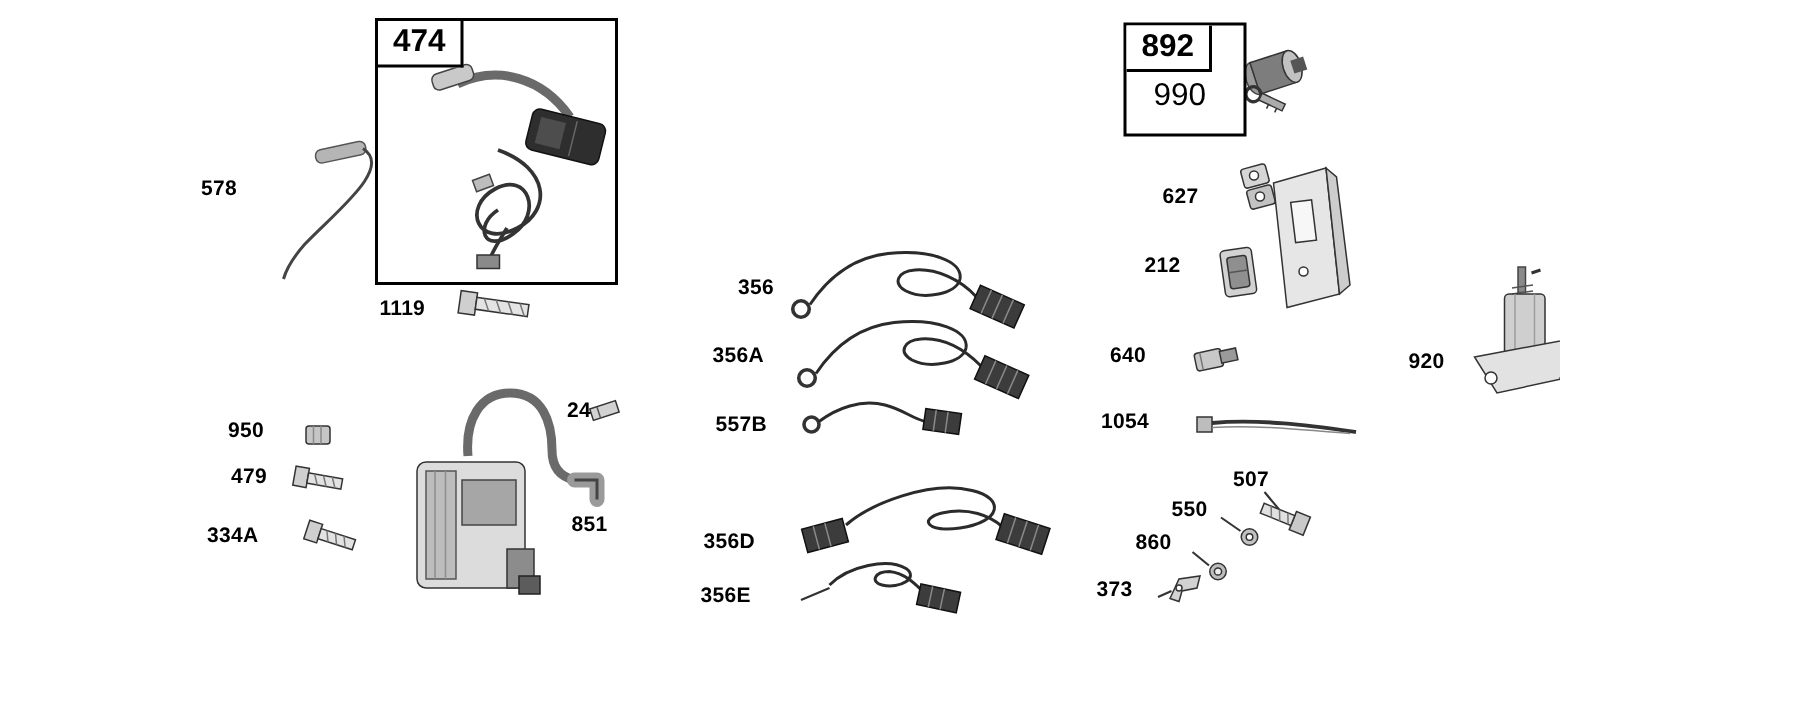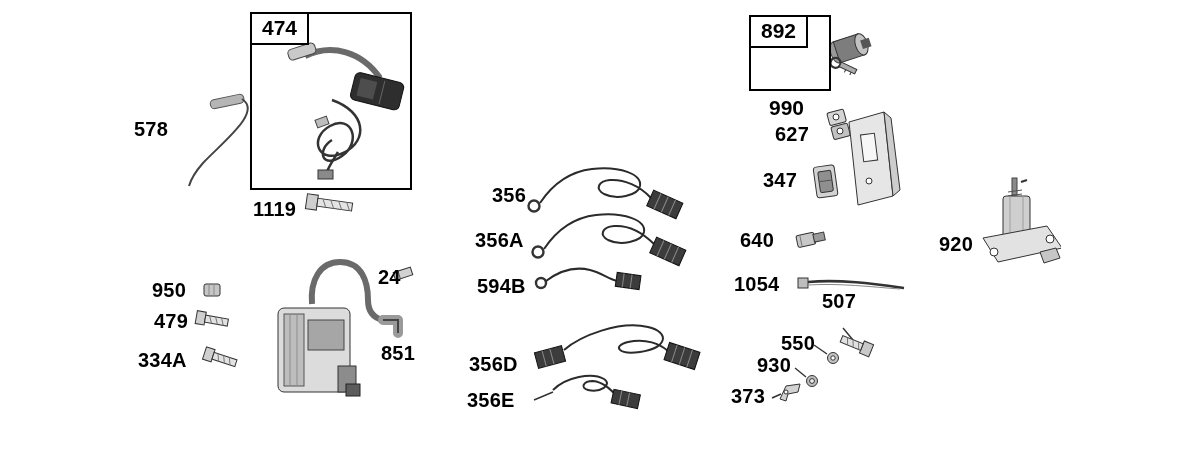--- a/index.html
+++ b/index.html
@@ -3,41 +3,40 @@
 <meta charset="utf-8">
 <style>
   html,body{margin:0;padding:0;background:#ffffff;}
   #stage{
     position:relative;
     width:1040px;height:468px;
     background:#ffffff;
     font-family:"Liberation Sans", sans-serif;
     color:#000;
     overflow:hidden;
-    padding-left:21px;
   }
   #art{position:absolute;left:0;top:0;z-index:1;}
   .lbl{
     position:absolute;z-index:3;
-    font-size:20px;font-weight:bold;line-height:1.1;
+    font-size:14px;font-weight:bold;line-height:1.1;
     white-space:nowrap;letter-spacing:0.2px;
   }
   .part-box{
     position:absolute;z-index:2;
     border:2px solid #000;background:transparent;
   }
   .box-label{
     display:inline-block;
     border-right:2px solid #000;border-bottom:2px solid #000;
     padding:2px 10px 4px 10px;
     font-size:21px;font-weight:bold;background:#fff;line-height:1.1;
   }
   .box-sub{
     padding:4px 0 0 18px;
-    font-size:21px;font-weight:bold;line-height:1.1;margin-top:44px;
+    font-size:21px;font-weight:normal;line-height:1.1;
   }
 </style>
 </head>
 <body>
 
 <div id="stage">
 
   <svg id="art" width="1200" height="468" viewBox="0 0 1200 468">
 
     <g>
@@ -272,26 +271,26 @@
 
   <div class="lbl" style="left:134px; top:118px">578</div>
   <div class="lbl" style="left:253px; top:198px">1119</div>
   <div class="lbl" style="left:152px; top:279px">950</div>
   <div class="lbl" style="left:154px; top:310px">479</div>
   <div class="lbl" style="left:138px; top:349px">334A</div>
   <div class="lbl" style="left:378px; top:266px">24</div>
   <div class="lbl" style="left:381px; top:342px">851</div>
   <div class="lbl" style="left:492px; top:184px">356</div>
   <div class="lbl" style="left:475px; top:229px">356A</div>
-  <div class="lbl" style="left:477px; top:275px">594B</div>
+  <div class="lbl" style="left:477px; top:275px">557B</div>
   <div class="lbl" style="left:469px; top:353px">356D</div>
   <div class="lbl" style="left:467px; top:389px">356E</div>
   <div class="lbl" style="left:775px; top:123px">627</div>
-  <div class="lbl" style="left:763px; top:169px">347</div>
+  <div class="lbl" style="left:763px; top:169px">212</div>
   <div class="lbl" style="left:740px; top:229px">640</div>
   <div class="lbl" style="left:734px; top:273px">1054</div>
   <div class="lbl" style="left:939px; top:233px">920</div>
-  <div class="lbl" style="left:822px; top:290px">507</div>
+  <div class="lbl" style="left:822px; top:312px">507</div>
   <div class="lbl" style="left:781px; top:332px">550</div>
-  <div class="lbl" style="left:757px; top:354px">930</div>
+  <div class="lbl" style="left:757px; top:354px">860</div>
   <div class="lbl" style="left:731px; top:385px">373</div>
 
 </div>
 
 </body></html>

